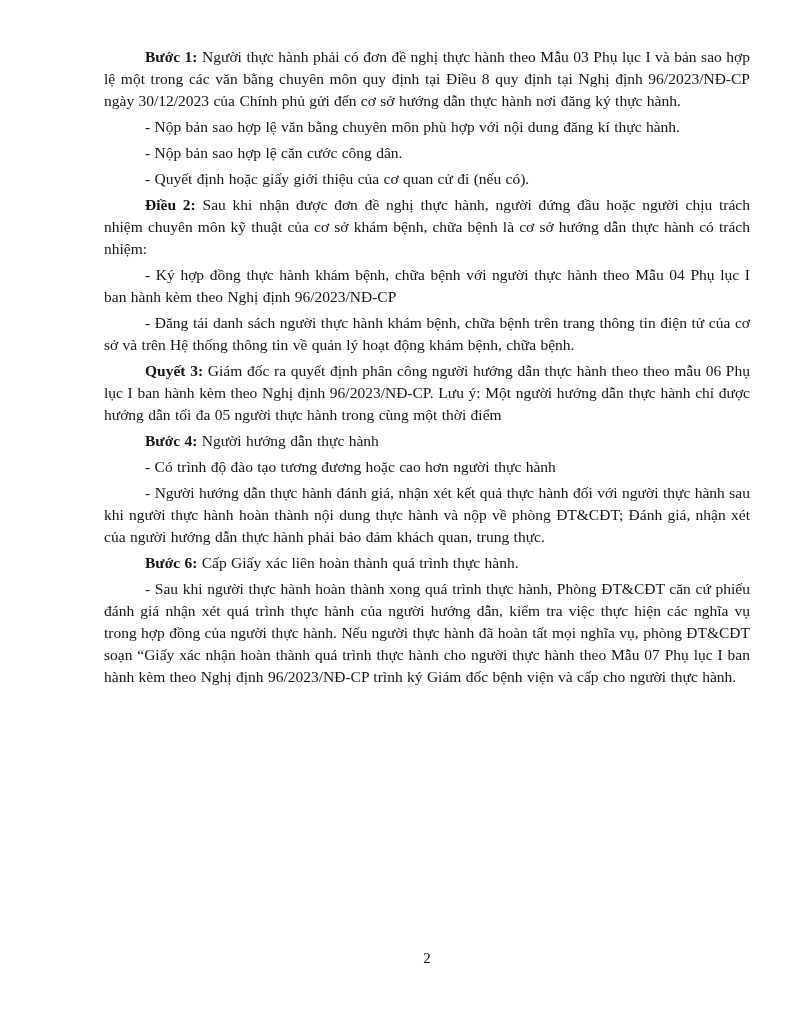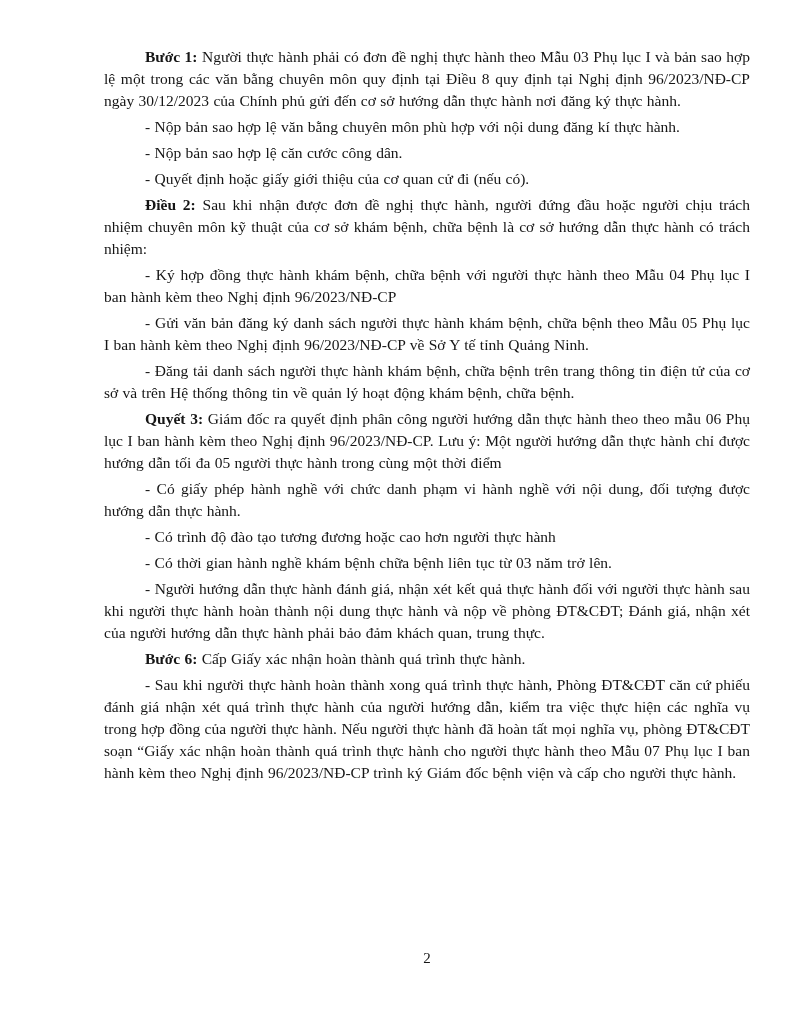--- a/index.html
+++ b/index.html
@@ -52,24 +52,22 @@
 <body>
 
 <div class="page">
   <div class="doc-body">
       <p class="para"><b>Bước 1:</b><span> Người thực hành phải có đơn đề nghị thực hành theo Mẫu 03 Phụ lục I và bản sao hợp lệ một trong các văn bằng chuyên môn quy định tại Điều 8 quy định tại Nghị định 96/2023/NĐ-CP ngày 30/12/2023 của Chính phủ gửi đến cơ sở hướng dẫn thực hành nơi đăng ký thực hành.</span></p>
       <p class="para"><span>- Nộp bản sao hợp lệ văn bằng chuyên môn phù hợp với nội dung đăng kí thực hành.</span></p>
       <p class="para"><span>- Nộp bản sao hợp lệ căn cước công dân.</span></p>
       <p class="para"><span>- Quyết định hoặc giấy giới thiệu của cơ quan cử đi (nếu có).</span></p>
       <p class="para"><b>Điều 2:</b><span> Sau khi nhận được đơn đề nghị thực hành, người đứng đầu hoặc người chịu trách nhiệm chuyên môn kỹ thuật của cơ sở khám bệnh, chữa bệnh là cơ sở hướng dẫn thực hành có trách nhiệm:</span></p>
       <p class="para"><span>- Ký hợp đồng thực hành khám bệnh, chữa bệnh với người thực hành theo Mẫu 04 Phụ lục I ban hành kèm theo Nghị định 96/2023/NĐ-CP</span></p>
-      <p class="para"><span>- Gửi văn bản đăng ký danh sách người thực hành khám bệnh, chữa bệnh theo Mẫu 05 Phụ lục I ban hành kèm theo Nghị định 96/2023/NĐ-CP về Sở Y tế tỉnh Quảng Ninh.</span></p>
       <p class="para"><span>- Đăng tải danh sách người thực hành khám bệnh, chữa bệnh trên trang thông tin điện tử của cơ sở và trên Hệ thống thông tin về quản lý hoạt động khám bệnh, chữa bệnh.</span></p>
       <p class="para"><b>Quyết 3:</b><span> Giám đốc ra quyết định phân công người hướng dẫn thực hành theo theo mẫu 06 Phụ lục I ban hành kèm theo Nghị định 96/2023/NĐ-CP. Lưu ý: Một người hướng dẫn thực hành chỉ được hướng dẫn tối đa 05 người thực hành trong cùng một thời điểm</span></p>
-      <p class="para"><span>- Có giấy phép hành nghề với chức danh phạm vi hành nghề với nội dung, đối tượng được hướng dẫn thực hành.</span></p>
+      <p class="para"><b>Bước 4:</b><span> Người hướng dẫn thực hành</span></p>
       <p class="para"><span>- Có trình độ đào tạo tương đương hoặc cao hơn người thực hành</span></p>
-      <p class="para"><span>- Có thời gian hành nghề khám bệnh chữa bệnh liên tục từ 03 năm trở lên.</span></p>
       <p class="para"><span>- Người hướng dẫn thực hành đánh giá, nhận xét kết quả thực hành đối với người thực hành sau khi người thực hành hoàn thành nội dung thực hành và nộp về phòng ĐT&amp;CĐT; Đánh giá, nhận xét của người hướng dẫn thực hành phải bảo đảm khách quan, trung thực.</span></p>
-      <p class="para"><b>Bước 6:</b><span> Cấp Giấy xác nhận hoàn thành quá trình thực hành.</span></p>
+      <p class="para"><b>Bước 6:</b><span> Cấp Giấy xác liên hoàn thành quá trình thực hành.</span></p>
       <p class="para"><span>- Sau khi người thực hành hoàn thành xong quá trình thực hành, Phòng ĐT&amp;CĐT căn cứ phiếu đánh giá nhận xét quá trình thực hành của người hướng dẫn, kiểm tra việc thực hiện các nghĩa vụ trong hợp đồng của người thực hành. Nếu người thực hành đã hoàn tất mọi nghĩa vụ, phòng ĐT&amp;CĐT soạn “Giấy xác nhận hoàn thành quá trình thực hành cho người thực hành theo Mẫu 07 Phụ lục I ban hành kèm theo Nghị định 96/2023/NĐ-CP trình ký Giám đốc bệnh viện và cấp cho người thực hành.</span></p>
     </div>
   <div class="page-number">2</div>
 </div>
 
 </body></html>

